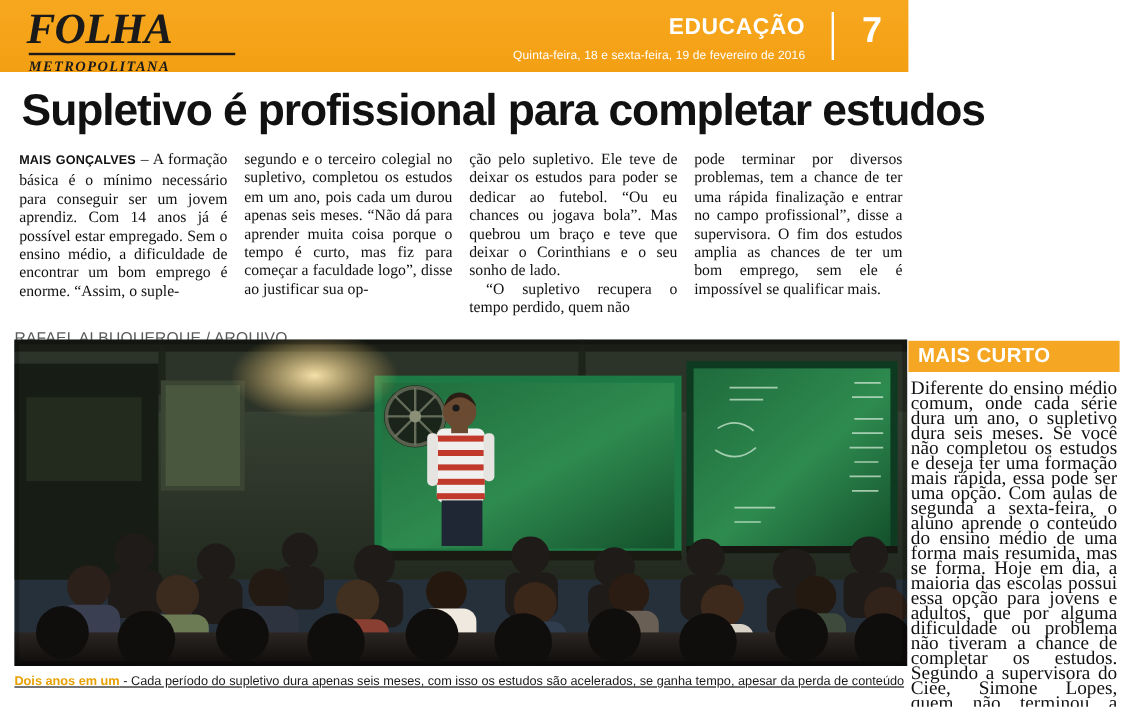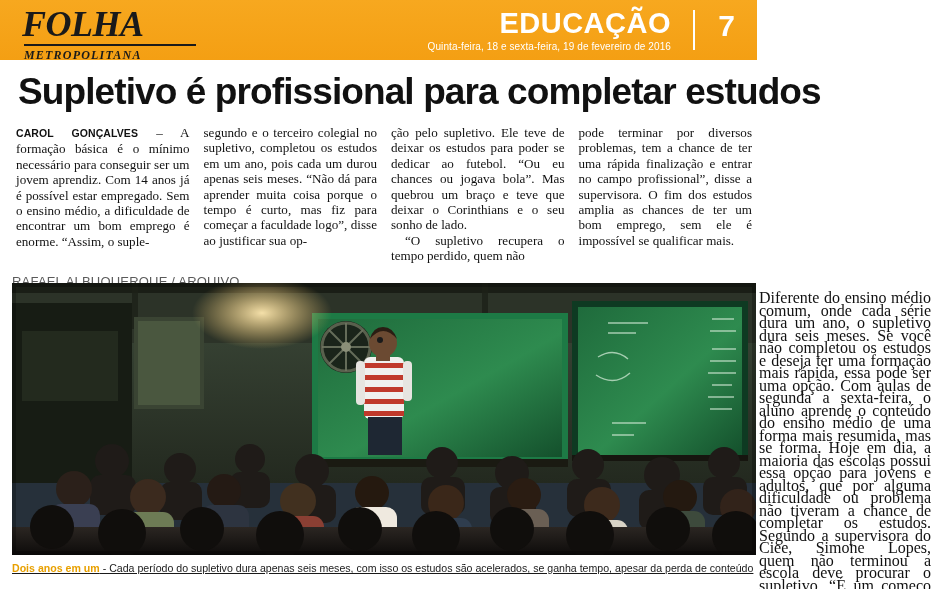--- a/index.html
+++ b/index.html
@@ -59,21 +59,21 @@
     margin-left: 2px;
   }
   .section-block {
     position: absolute;
     right: 86px; top: 8px;
     text-align: right;
   }
   .section-title {
     font-family: "Liberation Sans", sans-serif;
     font-weight: bold;
-    font-size: 29px;
+    font-size: 19px;
     line-height: 30px;
     color: #ffffff;
     letter-spacing: 0.5px;
   }
   .section-date {
     font-family: "Liberation Sans", sans-serif;
     font-size: 10px;
     color: #ffffff;
     margin-top: 3px;
     letter-spacing: 0.1px;
@@ -211,35 +211,38 @@
       <div class="section-date">Quinta-feira, 18 e sexta-feira, 19 de fevereiro de 2016</div>
     </div>
     <div class="page-sep"></div>
     <div class="page-number">7</div>
   </div>
 
   <div class="headline">Supletivo é profissional para completar estudos</div>
 
   <div class="cols">
     <div class="col">
-      <p><span class="byline">CAROL GONÇALVES</span><span> – A formação básica é o mínimo necessário para conseguir ser um jovem aprendiz. Com 14 anos já é possível estar empregado. Sem o ensino médio, a dificuldade de encontrar um bom emprego é enorme. “Assim, o suple-</span></p>
+      <p><span class="byline">MAIS GONÇALVES</span><span> – A formação básica é o mínimo necessário para conseguir ser um jovem aprendiz. Com 14 anos já é possível estar empregado. Sem o ensino médio, a dificuldade de encontrar um bom emprego é enorme. “Assim, o suple-</span></p>
     </div>
     <div class="col">
       <p>segundo e o terceiro colegial no supletivo, completou os estudos em um ano, pois cada um durou apenas seis meses. “Não dá para aprender muita coisa porque o tempo é curto, mas fiz para começar a faculdade logo”, disse ao justificar sua op-</p>
     </div>
     <div class="col">
       <p>ção pelo supletivo. Ele teve de deixar os estudos para poder se dedicar ao futebol. “Ou eu chances ou jogava bola”. Mas quebrou um braço e teve que deixar o Corinthians e o seu sonho de lado.</p>
       <p class="indent">“O supletivo recupera o tempo perdido, quem não</p>
     </div>
     <div class="col">
       <p>pode terminar por diversos problemas, tem a chance de ter uma rápida finalização e entrar no campo profissional”, disse a supervisora. O fim dos estudos amplia as chances de ter um bom emprego, sem ele é impossível se qualificar mais.</p>
     </div>
   </div>
 
   <div class="rail">
+    <div class="rail-head">
+      <div class="rail-head-text">MAIS CURTO</div>
+    </div>
     <div class="rail-body">Diferente do ensino médio comum, onde cada série dura um ano, o supletivo dura seis meses. Se você não completou os estudos e deseja ter uma formação mais rápida, essa pode ser uma opção. Com aulas de segunda a sexta-feira, o aluno aprende o conteúdo do ensino médio de uma forma mais resumida, mas se forma. Hoje em dia, a maioria das escolas possui essa opção para jovens e adultos, que por alguma dificuldade ou problema não tiveram a chance de completar os estudos. Segundo a supervisora do Ciee, Simone Lopes, quem não terminou a escola deve procurar o supletivo. “É um começo para se qualificar e não perder os estudos”, disse.</div>
   </div>
 
   <div class="photo-credit">RAFAEL ALBUQUERQUE / ARQUIVO</div>
 
   <div class="photo">
     <svg width="744" height="272" viewBox="0 0 744 272" xmlns="http://www.w3.org/2000/svg">
       <defs>
         <linearGradient id="wall" x1="0" y1="0" x2="0" y2="1">
           <stop offset="0%" stop-color="#3d4a3a"></stop>

